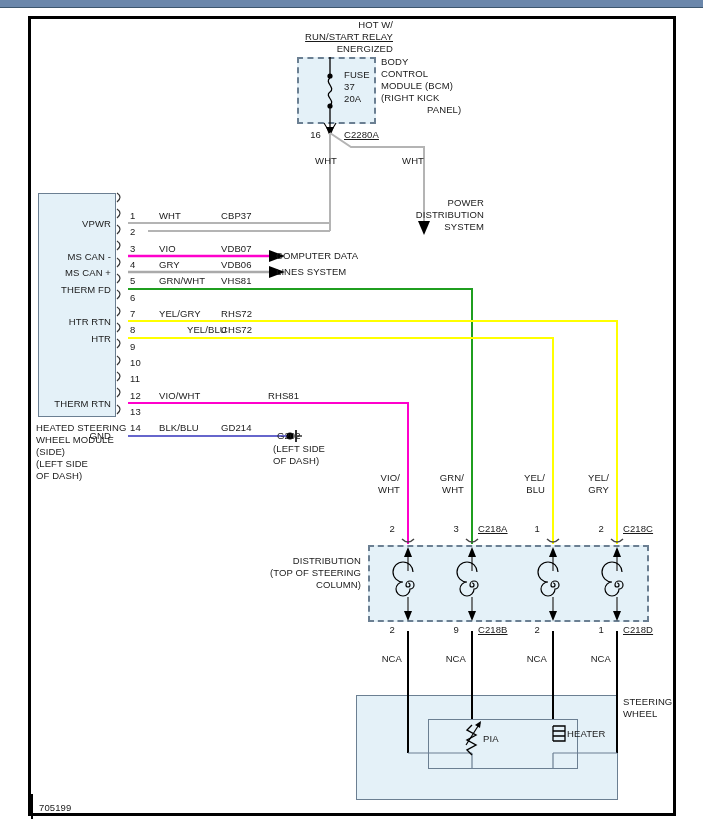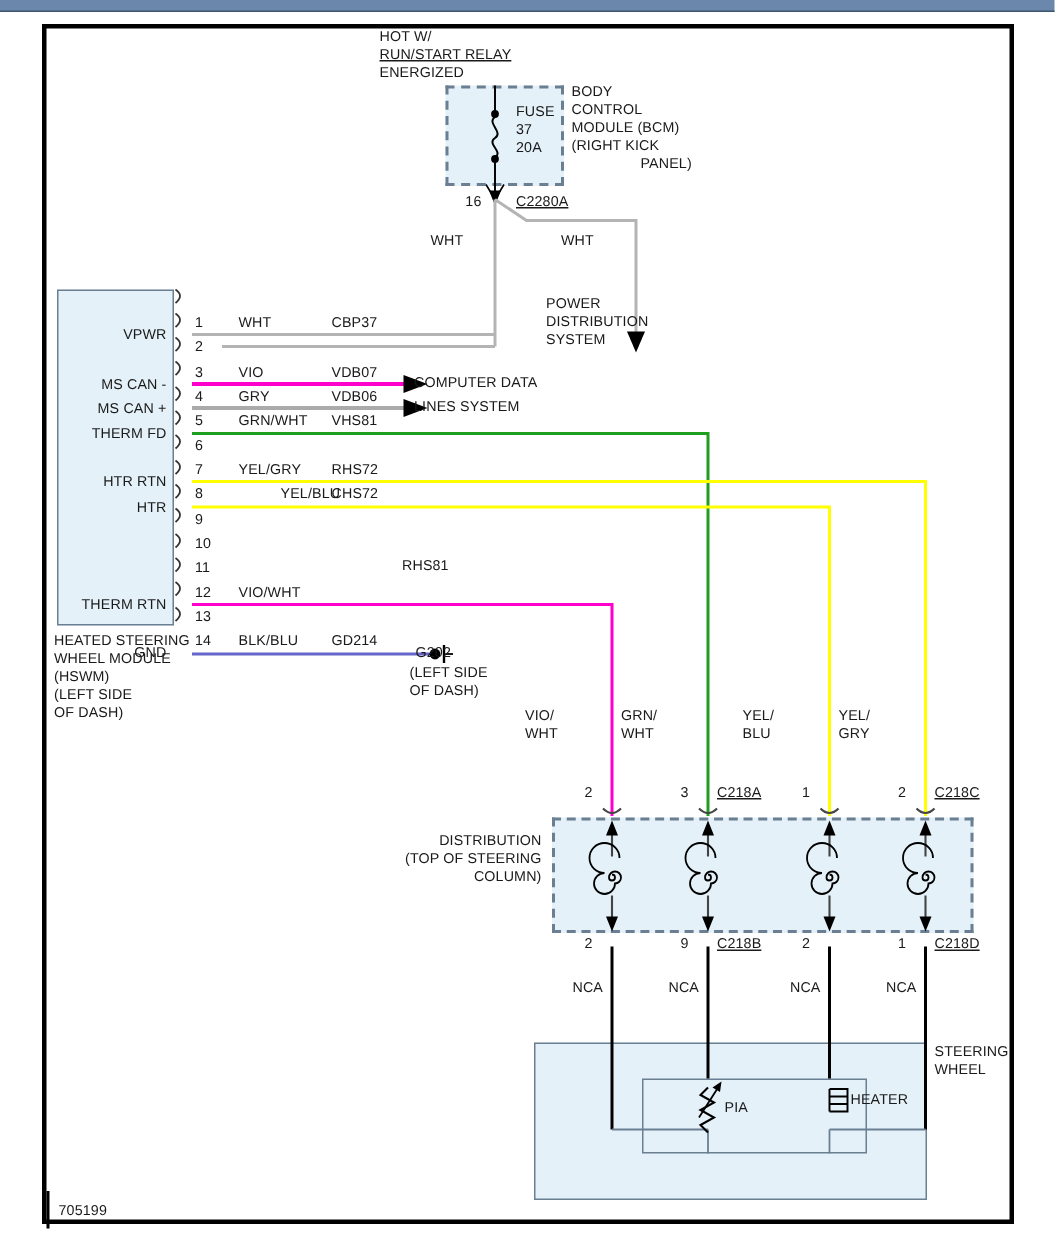--- a/index.html
+++ b/index.html
@@ -1,21 +1,21 @@
 <!DOCTYPE html>
 <html><head>
 <meta charset="utf-8">
 <style>
   html,body{margin:0;padding:0;background:#ffffff;}
   body{width:703px;height:833px;font-family:"Liberation Sans",sans-serif;overflow:hidden;}
   #page{position:relative;width:703px;height:833px;background:#ffffff;}
   #topbar{position:absolute;left:0;top:0;width:703px;height:7px;background:#6b87ab;border-bottom:1px solid #3d566e;}
   #frame{position:absolute;left:28px;top:16px;width:648px;height:800px;border:3px solid #000;box-sizing:border-box;background:#fff;}
   .t{position:absolute;font-size:9.5px;color:#1a1a1a;white-space:pre;line-height:11.6px;letter-spacing:0.1px;}
-  .t.c{text-align:left;}
+  .t.c{text-align:right;}
   .t.r{text-align:right;}
   .ul{text-decoration:underline;}
   .ln{position:absolute;background:#000;}
   .box{position:absolute;box-sizing:border-box;}
   .fill{background:#e4f1f8;}
   .solidbox{border:1px solid #6b7f92;}
   .dashbox{border:2px dashed #6b7f92;}
   svg{position:absolute;overflow:visible;}
 </style>
 </head>
@@ -123,21 +123,21 @@
     <div class="t" style="left:128px;top:305px;margin-left:28px;">YEL/BLU</div>
     <div class="t" style="left:128px;top:371px;">VIO/WHT</div>
     <div class="t" style="left:128px;top:403px;">BLK/BLU</div>
 
     <div class="t" style="left:190px;top:191px;">CBP37</div>
     <div class="t" style="left:190px;top:224px;">VDB07</div>
     <div class="t" style="left:190px;top:240px;">VDB06</div>
     <div class="t" style="left:190px;top:256px;">VHS81</div>
     <div class="t" style="left:190px;top:289px;">RHS72</div>
     <div class="t" style="left:190px;top:305px;">CHS72</div>
-    <div class="t" style="left:190px;top:353px;padding-left:47px;">RHS81</div>
+    <div class="t" style="left:190px;top:371px;padding-left:47px;">RHS81</div>
     <div class="t" style="left:190px;top:403px;">GD214</div>
 
     <svg style="left:0px;top:0px;" width="648" height="800">
 
       <line x1="97" y1="204" x2="299" y2="204" stroke="#b4b4b4" stroke-width="2"></line>
 
       <line x1="97" y1="237" x2="240" y2="237" stroke="#ff00cc" stroke-width="2.6"></line>
       <polygon points="254,237 238,231 238,243" fill="#000"></polygon>
 
       <line x1="97" y1="253" x2="240" y2="253" stroke="#aaaaaa" stroke-width="2.6"></line>
@@ -159,21 +159,21 @@
 
     <div class="t" style="left:245px;top:231px;">COMPUTER DATA</div>
     <div class="t" style="left:245px;top:247px;">LINES SYSTEM</div>
 
     <div class="t" style="left:246px;top:411px;">G202</div>
     <div class="t" style="left:242px;top:424px;">(LEFT SIDE</div>
     <div class="t" style="left:242px;top:436px;">OF DASH)</div>
 
     <div class="t" style="left:5px;top:403px;">HEATED STEERING</div>
     <div class="t" style="left:5px;top:415px;">WHEEL MODULE</div>
-    <div class="t" style="left:5px;top:427px;">(HSWM)</div>
+    <div class="t" style="left:5px;top:427px;">(SIDE)</div>
     <div class="t" style="left:5px;top:439px;">(LEFT SIDE</div>
     <div class="t" style="left:5px;top:451px;">OF DASH)</div>
 
     <div class="t c" style="left:319px;top:453px;width:50px;">VIO/</div>
     <div class="t c" style="left:319px;top:465px;width:50px;">WHT</div>
     <div class="t c" style="left:383px;top:453px;width:50px;">GRN/</div>
     <div class="t c" style="left:383px;top:465px;width:50px;">WHT</div>
     <div class="t c" style="left:464px;top:453px;width:50px;">YEL/</div>
     <div class="t c" style="left:464px;top:465px;width:50px;">BLU</div>
     <div class="t c" style="left:528px;top:453px;width:50px;">YEL/</div>

